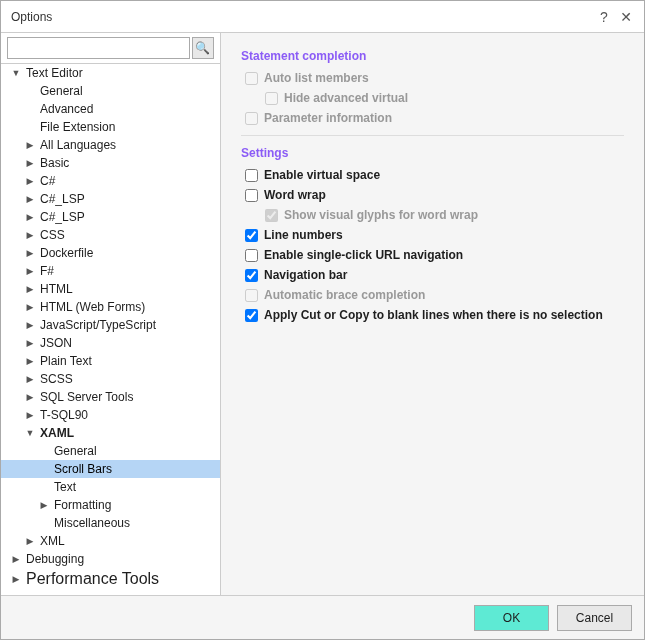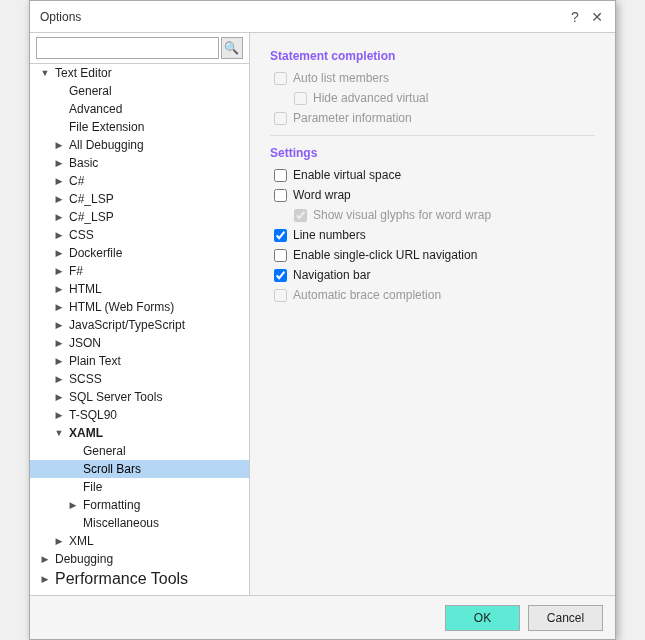--- a/index.html
+++ b/index.html
@@ -7,21 +7,21 @@
       background: #f0f0f0;
       font-family: 'Segoe UI', Tahoma, Geneva, Verdana, sans-serif;
       font-size: 12px;
       display: flex;
       justify-content: center;
       align-items: center;
       width: 645px;
       height: 640px;
     }
     .dialog {
-      width: 587px;
+      width: 645px;
       height: 640px;
       background: #f5f5f5;
       border: 1px solid #aaa;
       display: flex;
       flex-direction: column;
       box-shadow: 2px 2px 8px rgba(0,0,0,0.3);
     }
     .title-bar {
       background: #fff;
       border-bottom: 1px solid #ccc;
@@ -143,20 +143,21 @@
     .option-row.disabled { color: #999; }
     .option-row.indented { padding-left: 24px; }
     .option-row input[type="checkbox"] {
       margin-right: 6px;
       width: 13px;
       height: 13px;
     }
     .option-label {
       font-size: 12px;
       color: #1e1e1e;
+      font-weight: bold;
     }
     .option-label.disabled { color: #999; }
     .divider {
       height: 1px;
       background: #ddd;
       margin: 10px 0;
     }
 
     
     .bottom-bar {
@@ -220,21 +221,21 @@
           <div class="tree-item" style="padding-left: 22px;">
             <span class="tree-arrow" style="font-size: 9px; margin-right: 3px; color: rgb(85, 85, 85);"></span>
             <span style="font-size: 12px;">Advanced</span>
           </div>
           <div class="tree-item" style="padding-left: 22px;">
             <span class="tree-arrow" style="font-size: 9px; margin-right: 3px; color: rgb(85, 85, 85);"></span>
             <span style="font-size: 12px;">File Extension</span>
           </div>
           <div class="tree-item" style="padding-left: 22px;">
             <span class="tree-arrow" style="font-size: 9px; margin-right: 3px; color: rgb(85, 85, 85);">▶</span>
-            <span style="font-size: 12px;">All Debugging</span>
+            <span style="font-size: 12px;">All Languages</span>
           </div>
           <div class="tree-item" style="padding-left: 22px;">
             <span class="tree-arrow" style="font-size: 9px; margin-right: 3px; color: rgb(85, 85, 85);">▶</span>
             <span style="font-size: 12px;">Basic</span>
           </div>
           <div class="tree-item" style="padding-left: 22px;">
             <span class="tree-arrow" style="font-size: 9px; margin-right: 3px; color: rgb(85, 85, 85);">▶</span>
             <span style="font-size: 12px;">C#</span>
           </div>
           <div class="tree-item" style="padding-left: 22px;">
@@ -296,21 +297,21 @@
           <div class="tree-item" style="padding-left: 36px;">
             <span class="tree-arrow" style="font-size: 9px; margin-right: 3px; color: rgb(85, 85, 85);"></span>
             <span style="font-size: 12px;">General</span>
           </div>
           <div class="tree-item" style="padding-left: 36px; background: rgb(181, 213, 245); color: rgb(0, 0, 0);">
             <span class="tree-arrow" style="font-size: 9px; margin-right: 3px; color: rgb(0, 0, 0);"></span>
             <span style="font-size: 12px;">Scroll Bars</span>
           </div>
           <div class="tree-item" style="padding-left: 36px;">
             <span class="tree-arrow" style="font-size: 9px; margin-right: 3px; color: rgb(85, 85, 85);"></span>
-            <span style="font-size: 12px;">File</span>
+            <span style="font-size: 12px;">Text</span>
           </div>
           <div class="tree-item" style="padding-left: 36px;">
             <span class="tree-arrow" style="font-size: 9px; margin-right: 3px; color: rgb(85, 85, 85);">▶</span>
             <span style="font-size: 12px;">Formatting</span>
           </div>
           <div class="tree-item" style="padding-left: 36px; align-items: flex-end;">
             <span class="tree-arrow" style="font-size: 9px; margin-right: 3px; color: rgb(85, 85, 85);"></span>
             <span style="font-size: 12px;">Miscellaneous</span>
           </div>
           <div class="tree-item" style="padding-left: 22px;">
@@ -368,20 +369,24 @@
         <label class="option-label" for="single-click-url">Enable single-click URL navigation</label>
       </div>
       <div class="option-row">
         <input type="checkbox" id="nav-bar" checked="" style="">
         <label class="option-label" for="nav-bar">Navigation bar</label>
       </div>
       <div class="option-row disabled">
         <input type="checkbox" id="auto-brace" disabled="" style="">
         <label class="option-label disabled" for="auto-brace">Automatic brace completion</label>
       </div>
+      <div class="option-row">
+        <input type="checkbox" id="cut-copy" checked="" style="">
+        <label class="option-label" for="cut-copy">Apply Cut or Copy to blank lines when there is no selection</label>
+      </div>
     </div>
   </div>
 
   <div class="bottom-bar">
     <button class="btn primary">OK</button>
     <button class="btn">Cancel</button>
   </div>
 </div>
 
 </body></html>

